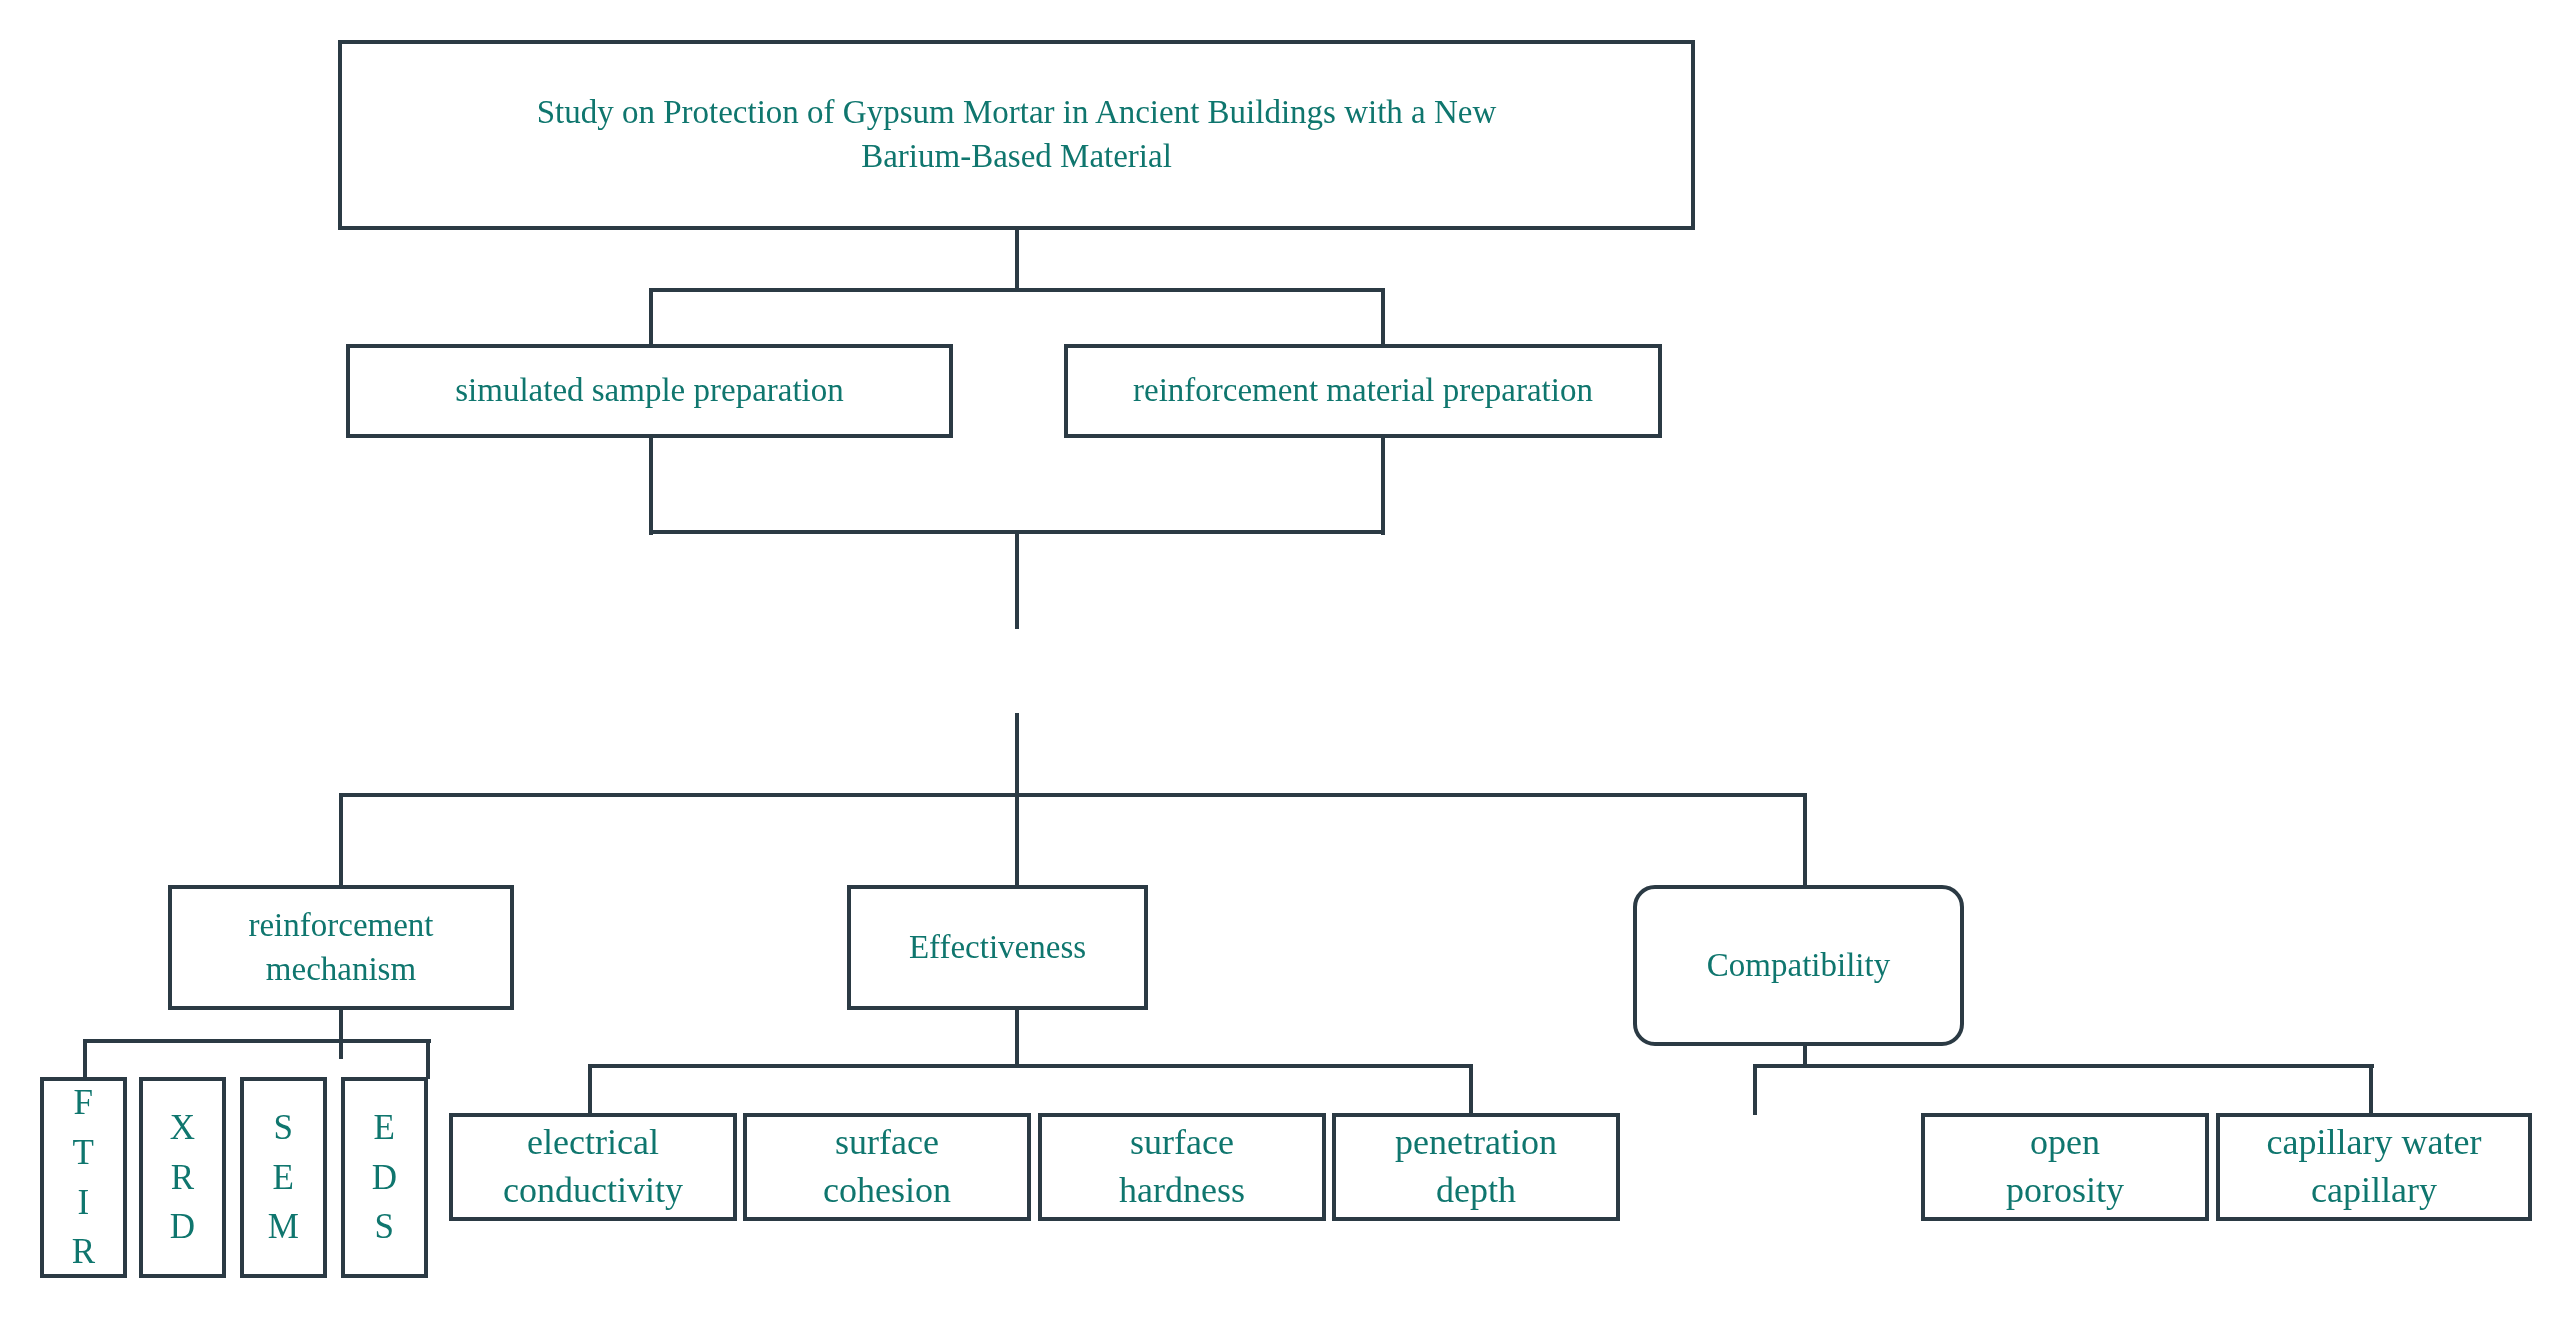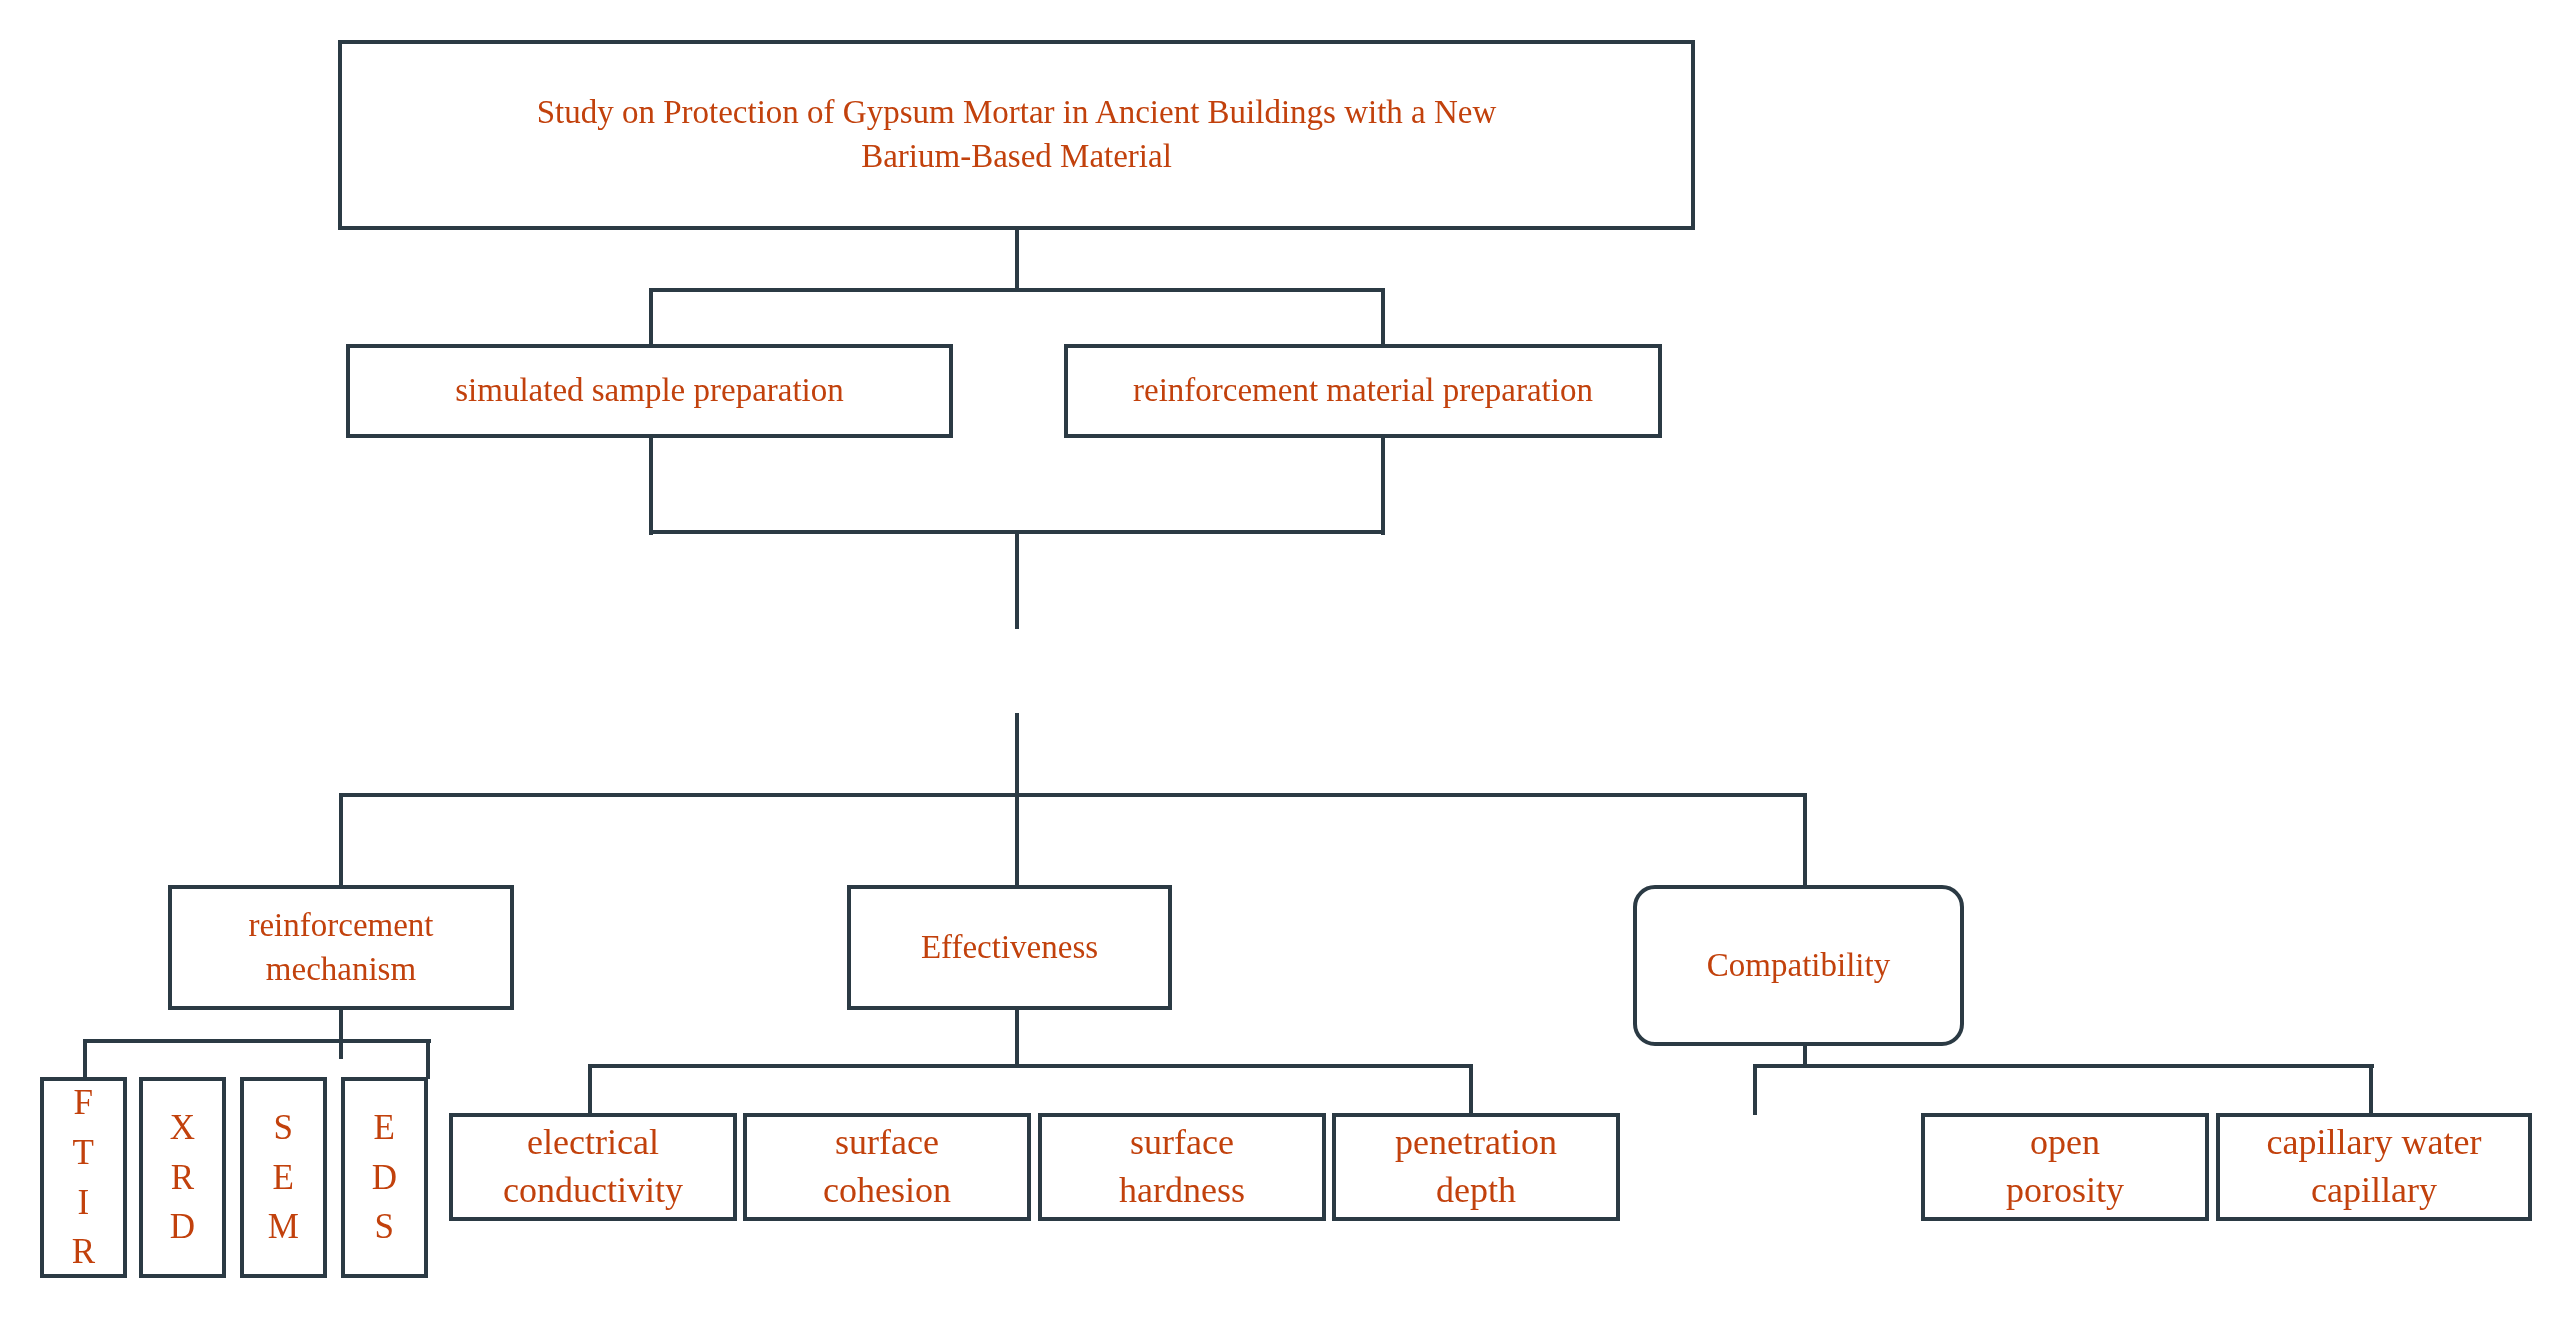--- a/index.html
+++ b/index.html
@@ -20,21 +20,21 @@
   }
   .node {
     position: absolute;
     box-sizing: border-box;
     background: #ffffff;
     border: 4.1px solid #2b3a44;
     display: flex;
     align-items: center;
     justify-content: center;
     text-align: center;
-    color: #c2410c;
+    color: #0f766e;
     z-index: 3;
   }
   .node .label {
     display: block;
     line-height: 1.32;
     padding: 0 11.6px;
   }
   .node.title-node { font-size: 33px; }
   .node.level2-node { font-size: 33px; }
   .node.level3-node { font-size: 33px; }
@@ -106,21 +106,21 @@
   </div>
 
 
   <div class="node branch-node" style="left:168px; top:885px; width:346px; height:125px;">
     <span class="label">
       <span>reinforcement</span><br>
       <span>mechanism</span>
     </span>
   </div>
 
-  <div class="node branch-node" style="left:847px; top:885px; width:325px; height:125px;">
+  <div class="node branch-node" style="left:847px; top:885px; width:301px; height:125px;">
     <span class="label">Effectiveness</span>
   </div>
 
   <div class="node branch-node" style="left:1633px; top:885px; width:331px; height:161px;border-radius:22px;">
     <span class="label">Compatibility</span>
   </div>
 
   <div class="node vert-node" style="left:40px; top:1077px; width:87px; height:201px;">
     <span class="label">F<br>T<br>I<br>R</span>
   </div>

